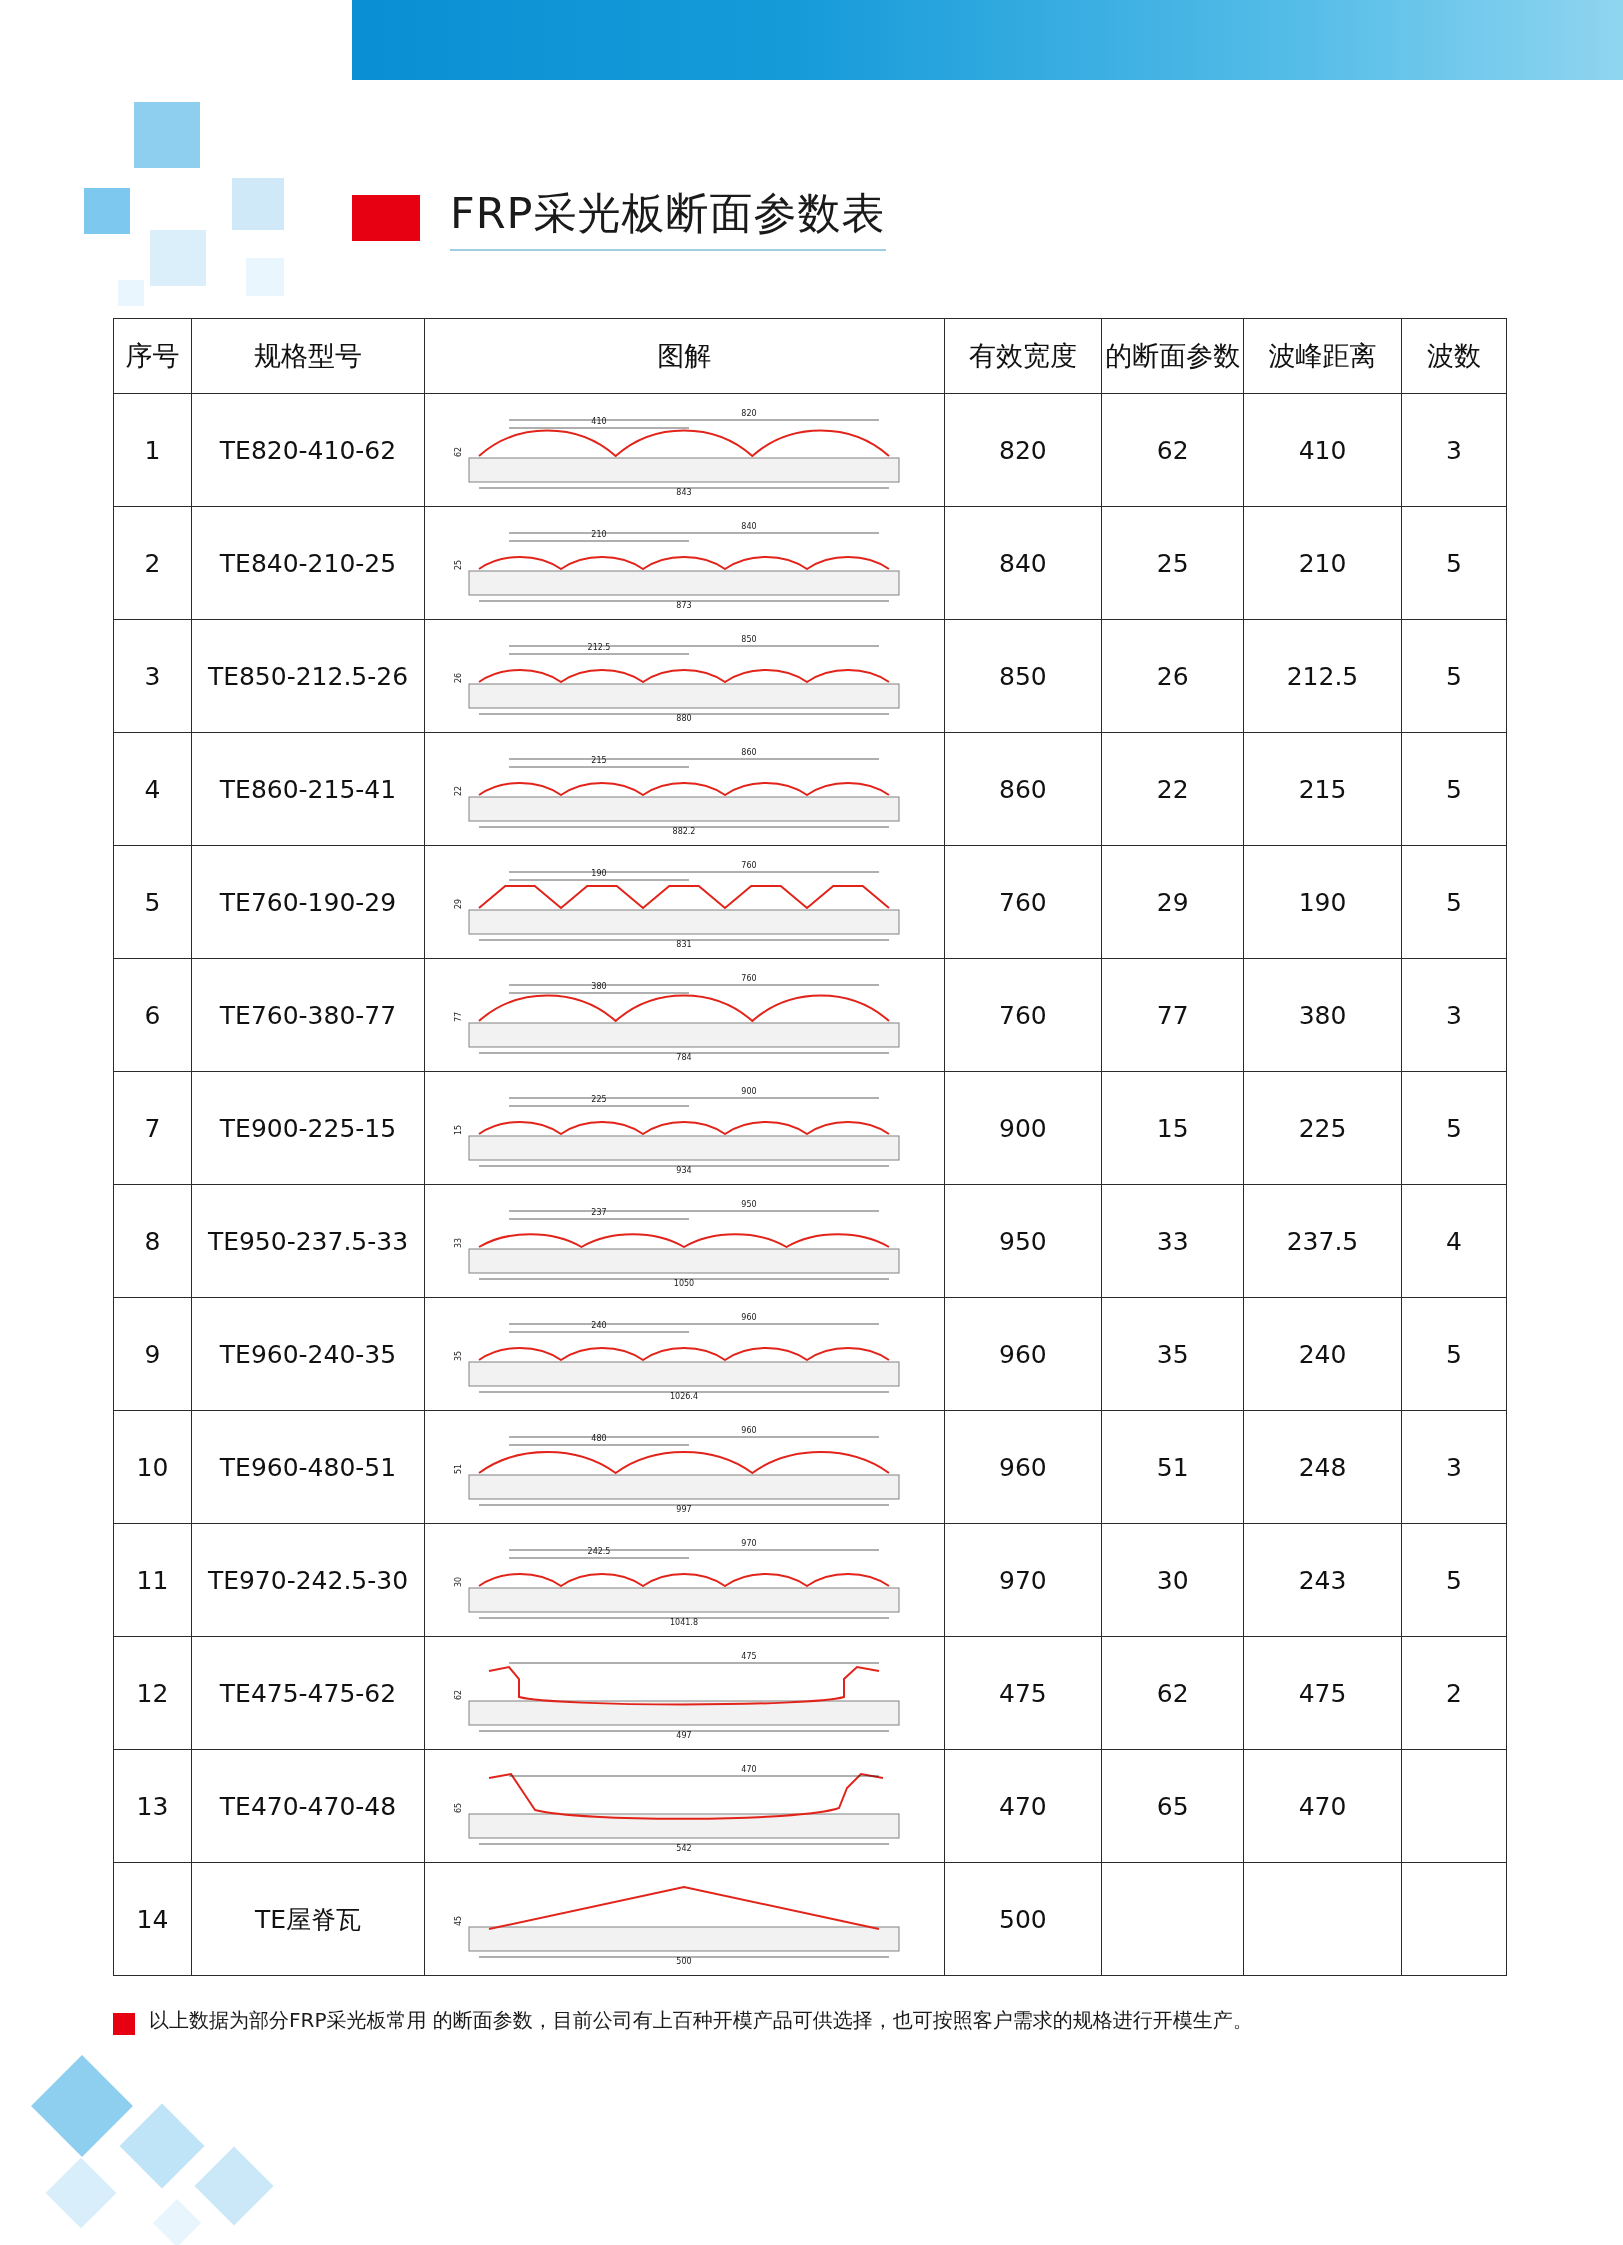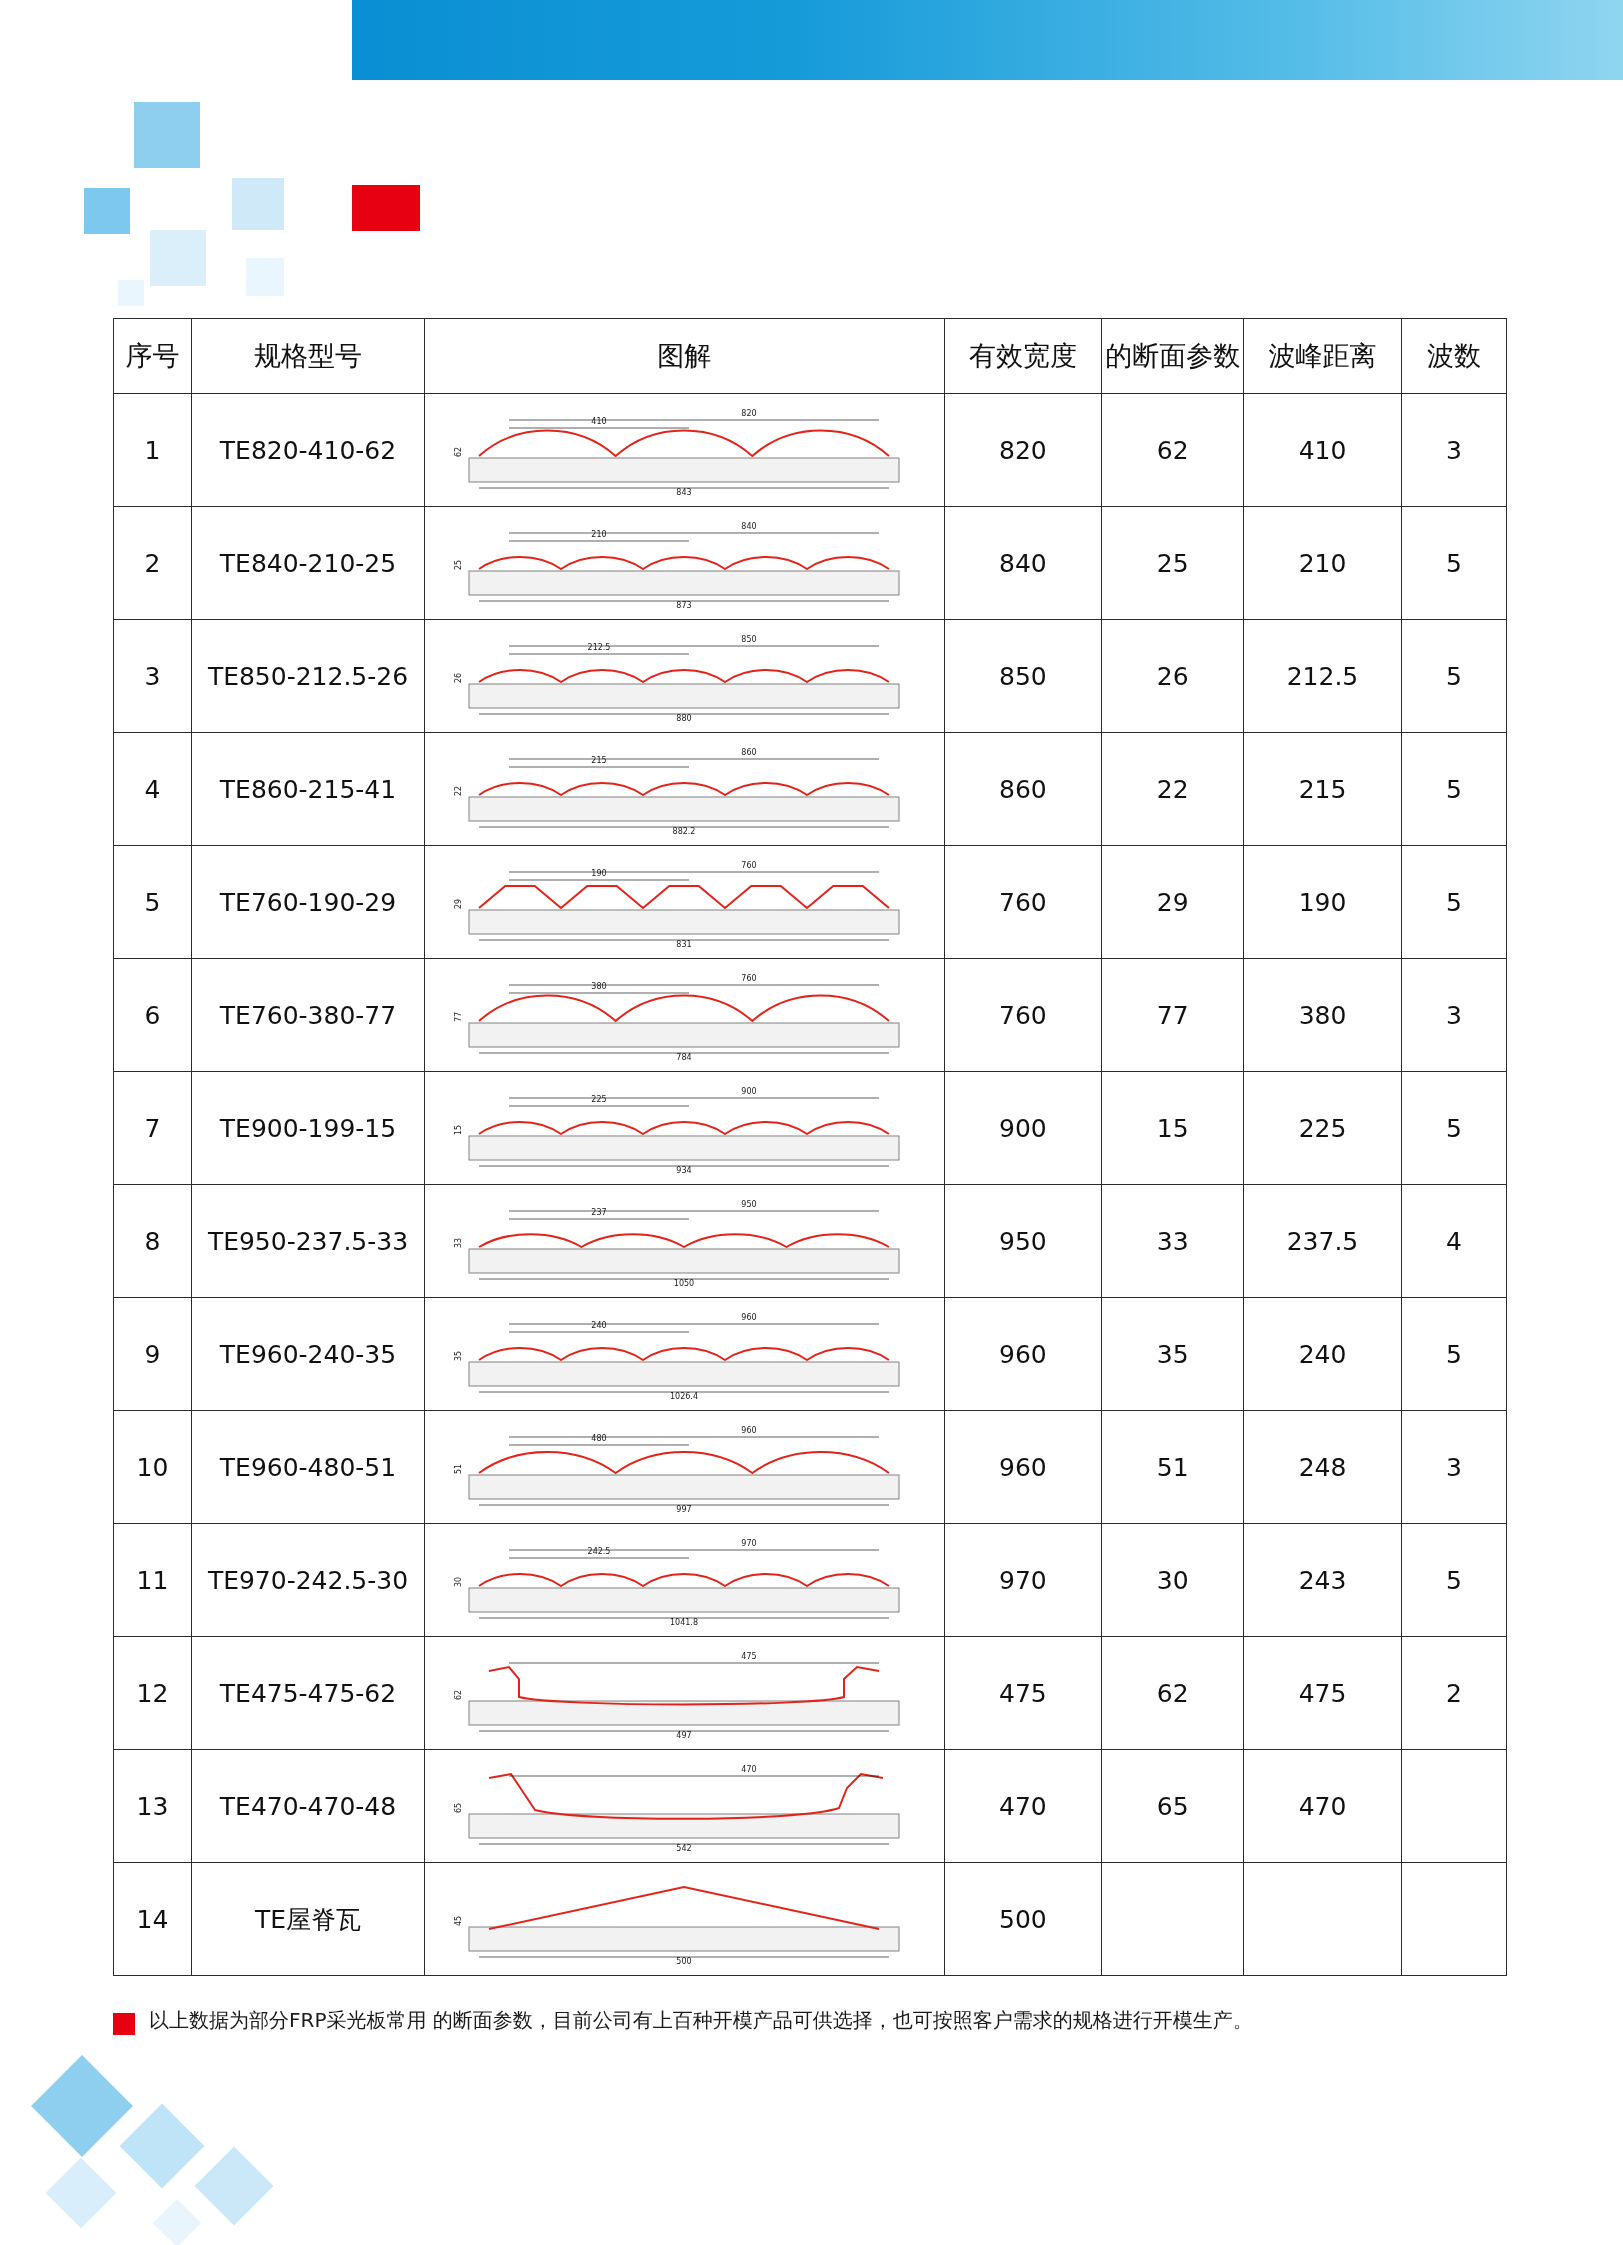--- a/index.html
+++ b/index.html
@@ -127,20 +127,21 @@
 <div class="deco" style="left:118px;top:280px;width:26px;height:26px;background:#eaf6fd;"></div>
 
 <div class="deco" style="left:46px;top:2070px;width:72px;height:72px;background:#8ecff0;transform:rotate(45deg);"></div>
 <div class="deco" style="left:132px;top:2116px;width:60px;height:60px;background:#bfe3f7;transform:rotate(45deg);"></div>
 <div class="deco" style="left:56px;top:2168px;width:50px;height:50px;background:#d8eefb;transform:rotate(45deg);"></div>
 <div class="deco" style="left:206px;top:2158px;width:56px;height:56px;background:#cbe8f9;transform:rotate(45deg);"></div>
 <div class="deco" style="left:160px;top:2206px;width:34px;height:34px;background:#e8f5fd;transform:rotate(45deg);"></div>
 
 <div class="title-wrap">
   <div class="title-mark"></div>
+  <div class="title-text">FRP采光板断面参数表</div>
 </div>
 
 <table class="param-table">
   <colgroup>
     <col class="col-no">
       <col class="col-model">
       <col class="col-diagram">
     <col class="col-width">
       <col class="col-height">
       <col class="col-pitch">
@@ -279,21 +280,21 @@
             <text x="12" y="50" font-size="8" fill="#1a1a1a" font-family="DejaVu Sans, sans-serif" text-anchor="middle" transform="rotate(-90 12 50)">77</text>
           </svg>
         </td>
         <td class="num-cell">760</td>
         <td class="num-cell">77</td>
         <td class="num-cell">380</td>
         <td class="num-cell">3</td>
       </tr>
       <tr>
         <td class="no-cell">7</td>
-        <td class="model-cell">TE900-199-15</td>
+        <td class="model-cell">TE900-225-15</td>
         <td class="diagram-cell">
           <svg class="diagram-svg" width="470" height="96" viewBox="0 0 470 96">
             <rect x="20" y="56" width="430" height="24" fill="#f2f2f2" stroke="#808080" stroke-width="1"></rect>
             <path d="M 30 54 C 52.96 38 89.03999999999999 38 112 54 C 134.96 38 171.04 38 194 54 C 216.96 38 253.04 38 276 54 C 298.96 38 335.04 38 358 54 C 380.96 38 417.04 38 440 54" fill="none" stroke="#e2231a" stroke-width="2"></path>
             <text x="150" y="22" font-size="8" fill="#1a1a1a" font-family="DejaVu Sans, sans-serif" text-anchor="middle">225</text>
             <line x1="60" y1="26" x2="240" y2="26" stroke="#1a1a1a" stroke-width="0.7"></line>
             <text x="300" y="14" font-size="8" fill="#1a1a1a" font-family="DejaVu Sans, sans-serif" text-anchor="middle">900</text>
             <line x1="60" y1="18" x2="430" y2="18" stroke="#1a1a1a" stroke-width="0.7"></line>
             <text x="235" y="93" font-size="8" fill="#1a1a1a" font-family="DejaVu Sans, sans-serif" text-anchor="middle">934</text>
             <line x1="30" y1="86" x2="440" y2="86" stroke="#1a1a1a" stroke-width="0.7"></line>

